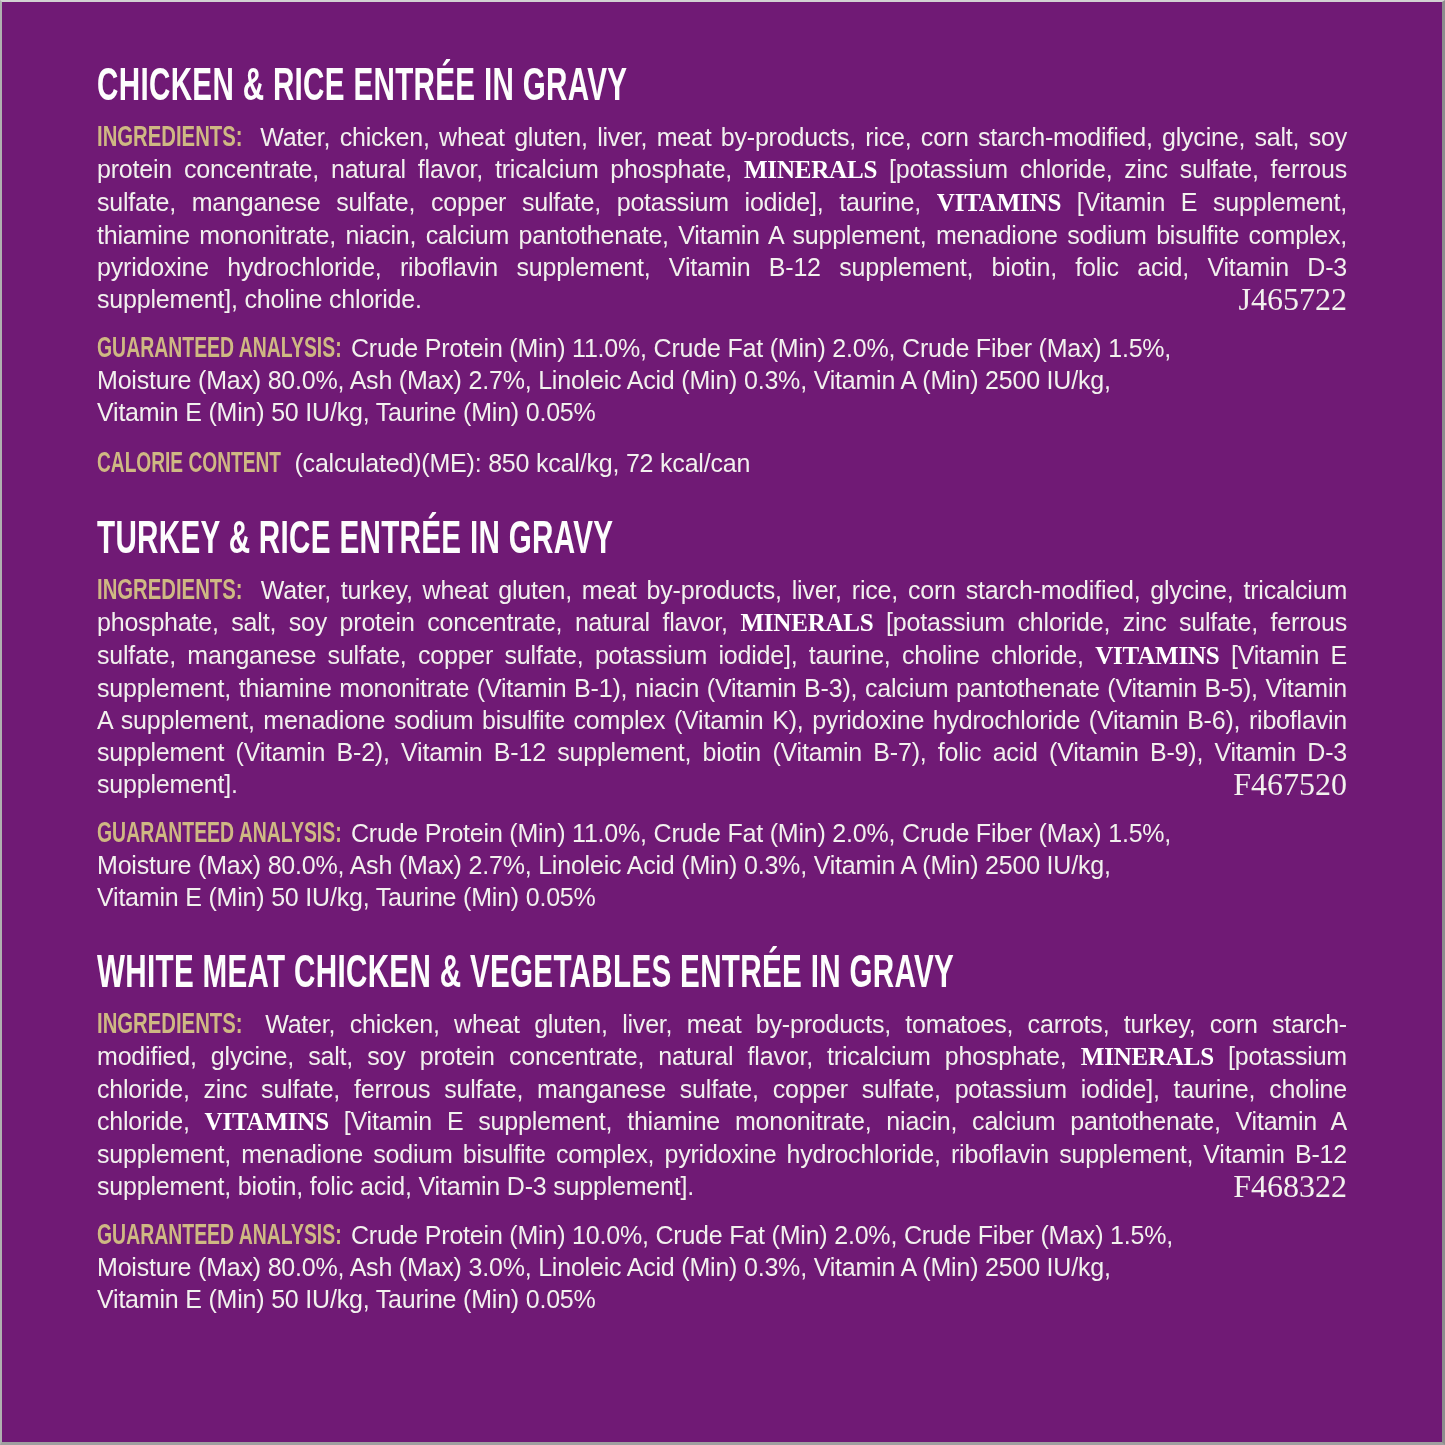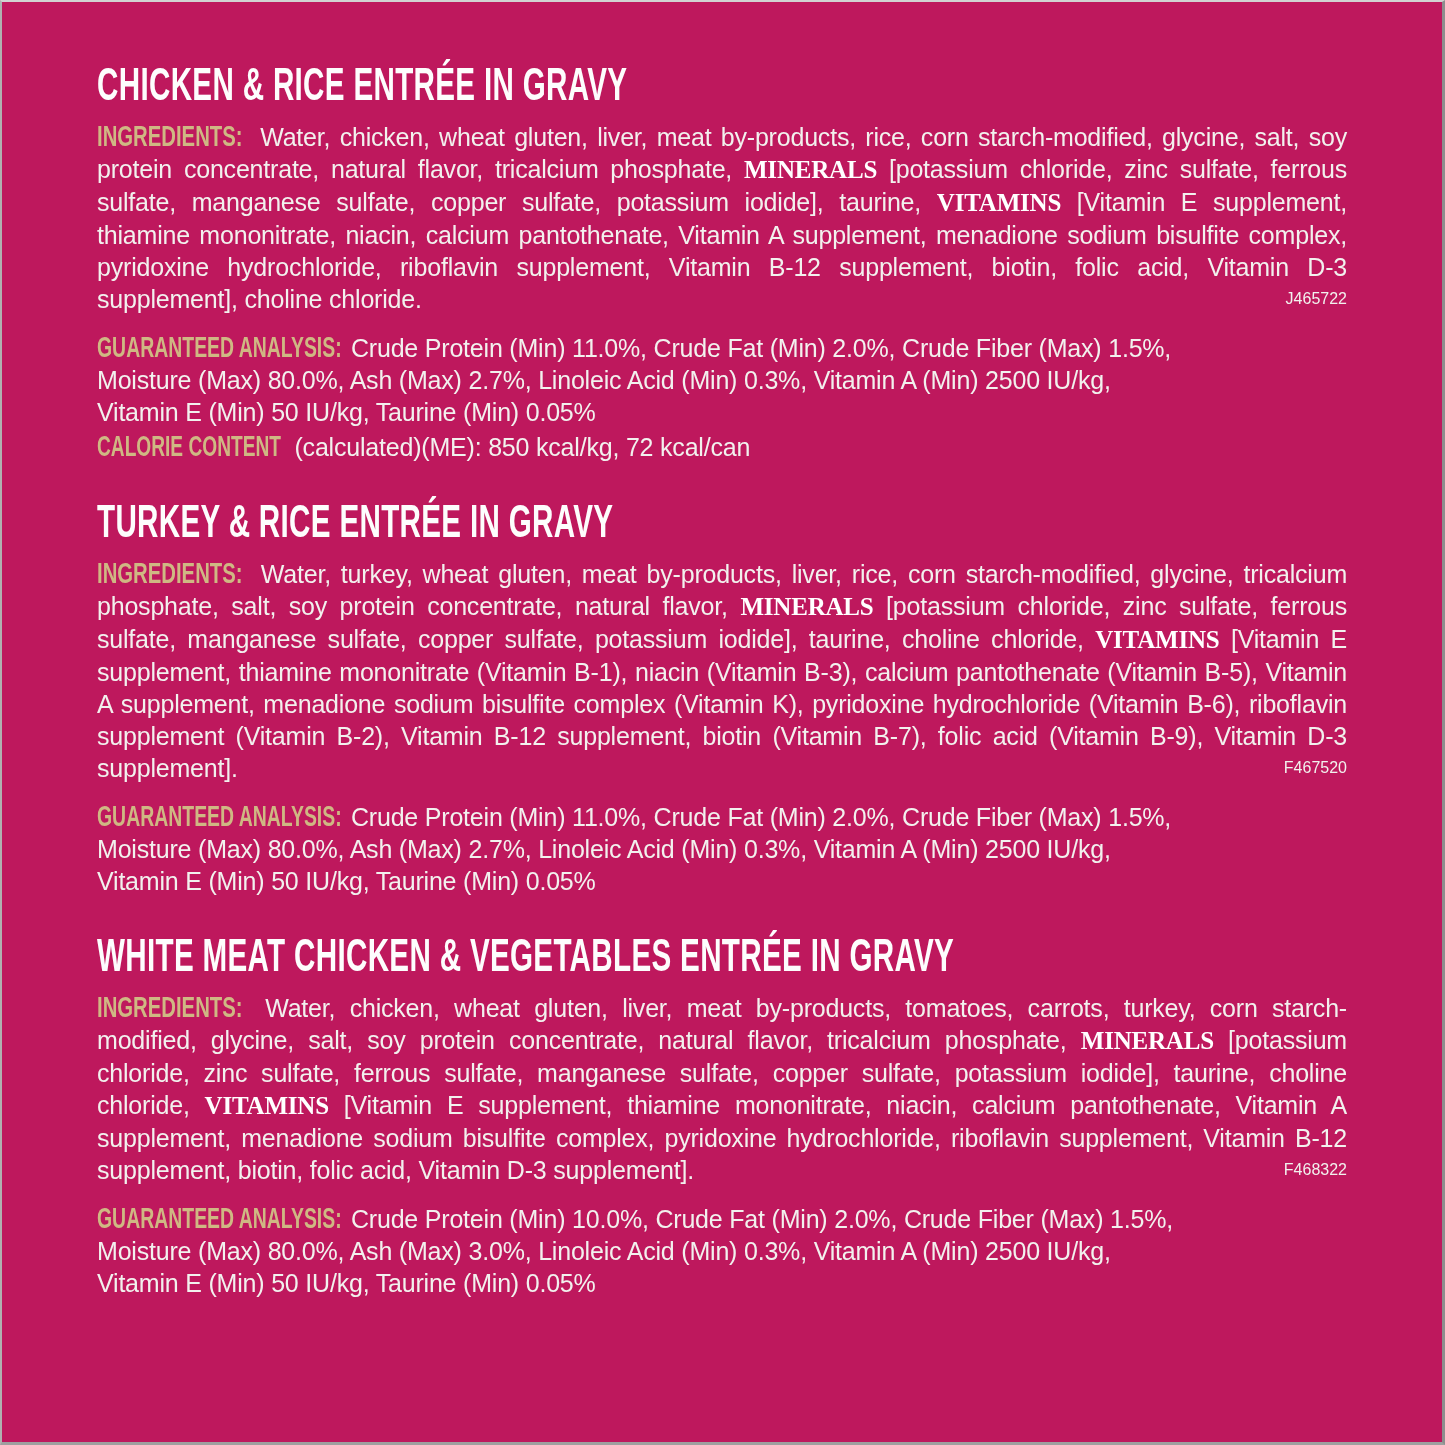--- a/index.html
+++ b/index.html
@@ -1,20 +1,20 @@
 <!DOCTYPE html>
 <html><head>
 <meta charset="utf-8">
 <style>
   html, body { margin: 0; padding: 0; background: #111; }
   .label-sheet {
     position: relative;
     width: 1445px; height: 1445px;
     box-sizing: border-box;
-    background: #be185d;
+    background: #701a75;
     border-top: 2px solid #d2d2d2;
     border-left: 2px solid #b0b0b0;
     border-right: 3px solid #8d8d8d;
     border-bottom: 3px solid #9f9f9f;
     padding: 58px 95px 0 95px;
     overflow: hidden;
     font-family: "Liberation Sans", sans-serif;
     color: #f2f1ee;
   }
   .section { margin: 0; }
@@ -31,38 +31,39 @@
   }
   .para {
     position: relative;
     margin: 12px 0 0 0;
     font-size: 25px; line-height: 32px;
     letter-spacing: -0.2px;
     text-align: justify;
     color: #f2f1ee;
   }
   .para.ga { margin-top: 16px; text-align: left; }
-  .para.cal { margin-top: 2px; text-align: left; }
+  .para.cal { margin-top: 18px; text-align: left; }
   .lbl {
     display: inline-block; white-space: nowrap;
     font-weight: 700; font-size: 29px; line-height: 32px;
     color: #cfb883;
     transform-origin: 0 70%;
     letter-spacing: 0;
     vertical-align: baseline;
   }
   .lbl-ing { transform: scaleX(0.70); margin-right: -54px; }
   .lbl-ga  { transform: scaleX(0.67); margin-right: -118px; }
   .lbl-cal { transform: scaleX(0.66); margin-right: -88px; }
   .seg-text .b { font-weight: 700; color: #ffffff; font-family: Liberation Serif, serif; }
   .ga-text { white-space: pre-line; text-align: right; }
   .code {
     position: absolute; right: 0; bottom: 0;
-    font-size: 16px; line-height: 32px; color: #f2f1ee;
+    font-size: 32px; line-height: 32px; color: #f2f1ee;
     letter-spacing: 0;
+    font-family: Liberation Serif, serif;
   }
 </style>
 </head>
 <body>
 
 <div class="label-sheet">
 
   <div class="section">
     <h2 class="product-title">
       <span class="cond-title">CHICKEN &amp; RICE ENTRÉE IN GRAVY</span>

